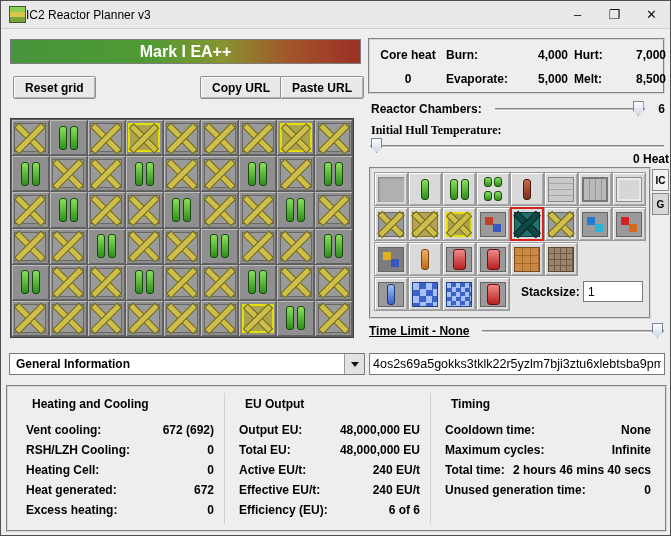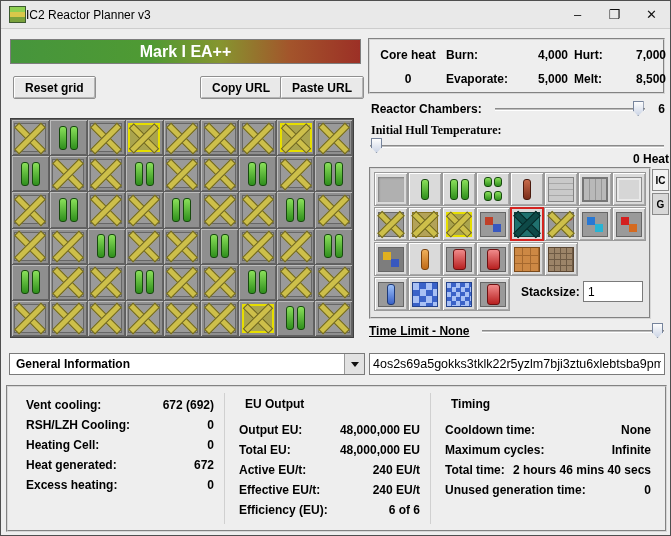--- a/index.html
+++ b/index.html
@@ -562,20 +562,21 @@
     <div class="slider">
       <div class="track"></div>
       <div class="thumb" style="left:calc(100% - 13px);"></div>
     </div>
   </div>
 
   <input class="codefield" value="4os2s69a5gokks3tklk22r5yzlm7bji3ztu6xlebtsba9pmo" style="">
 
   <div class="stats">
       <div class="stat-col">
+        <div class="stat-title">Heating and Cooling</div>
         <div class="stat-row">
           <span class="sl">Vent cooling:</span>
           <span class="sv">672 (692)</span>
         </div>
         <div class="stat-row">
           <span class="sl">RSH/LZH Cooling:</span>
           <span class="sv">0</span>
         </div>
         <div class="stat-row">
           <span class="sl">Heating Cell:</span>

